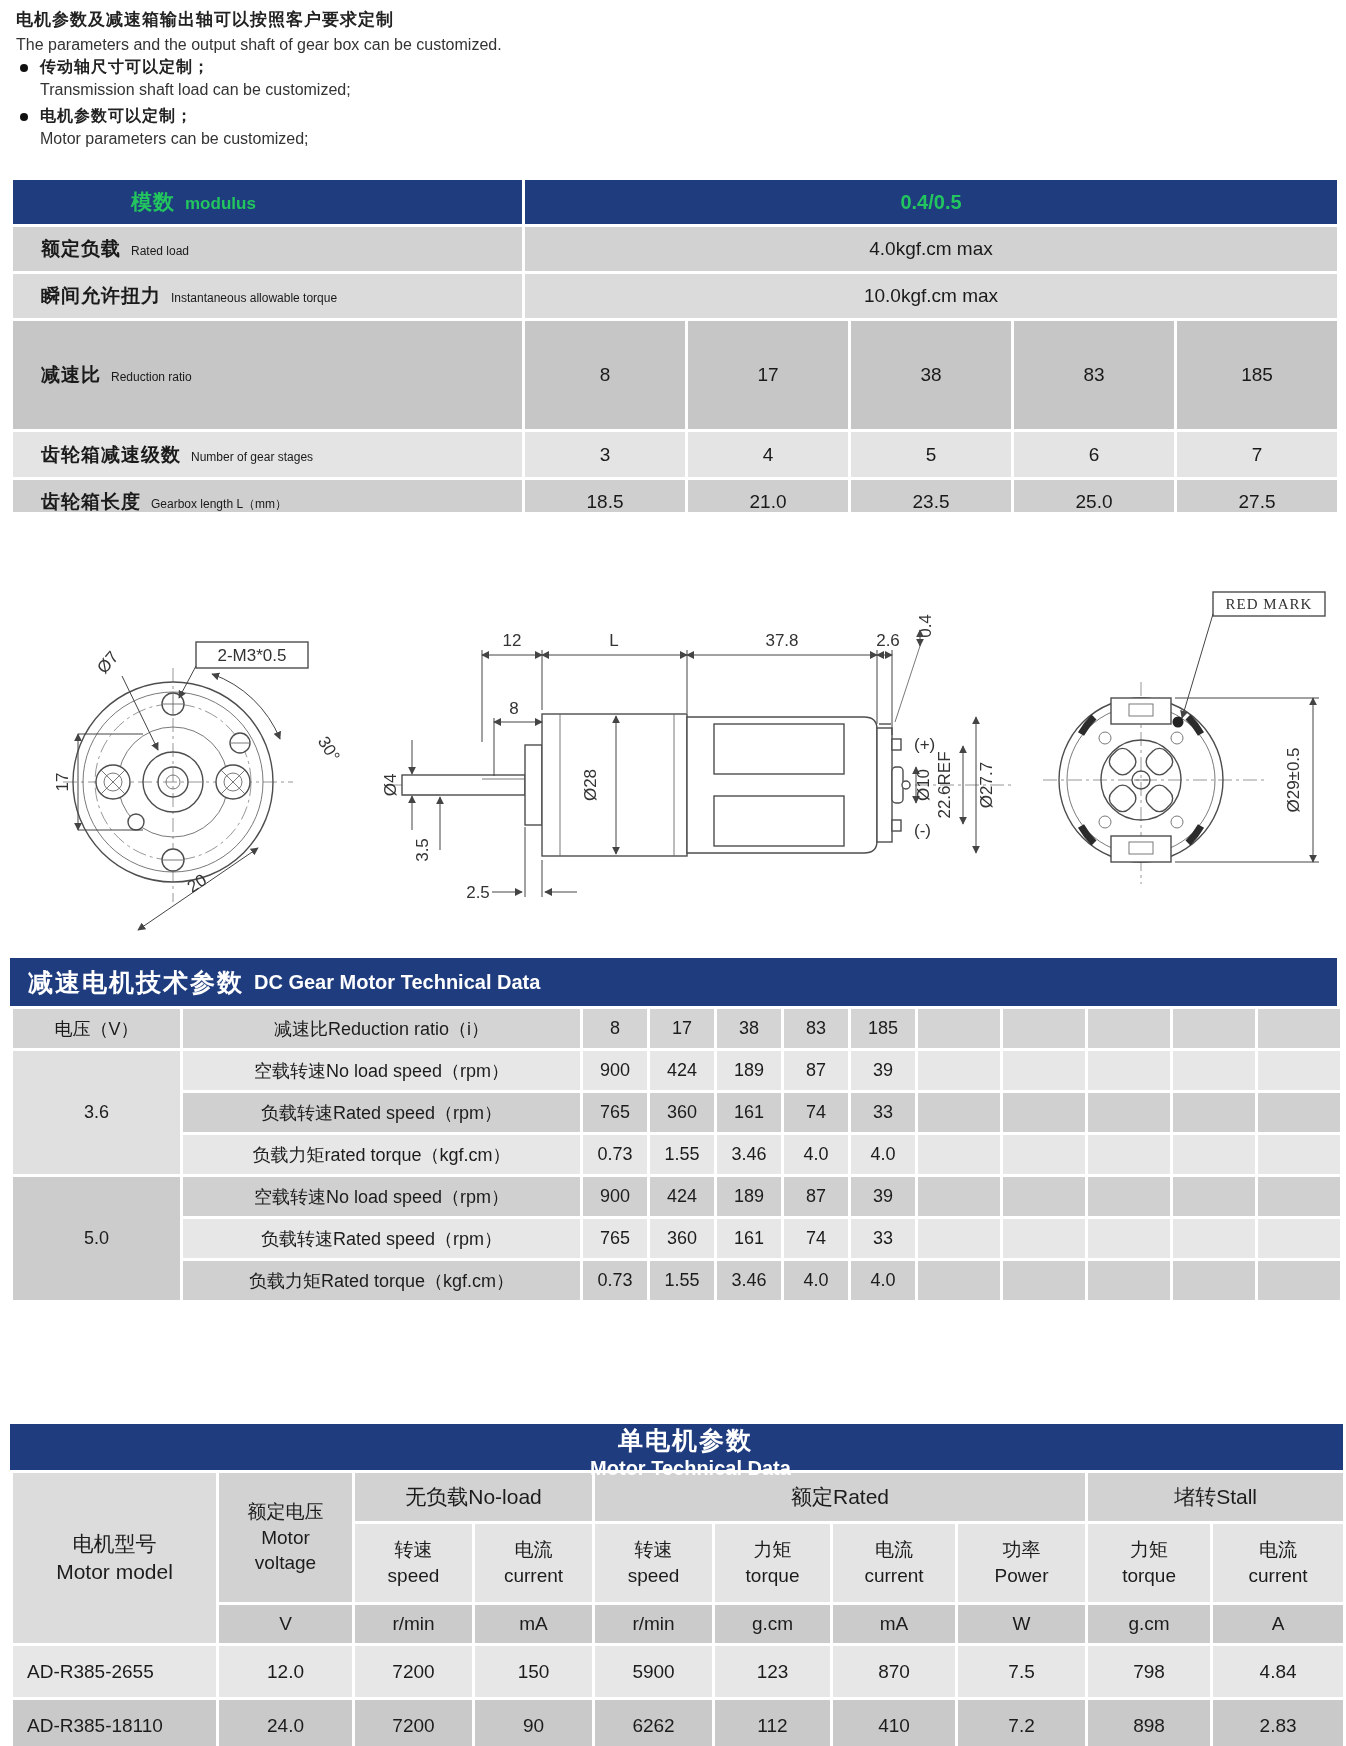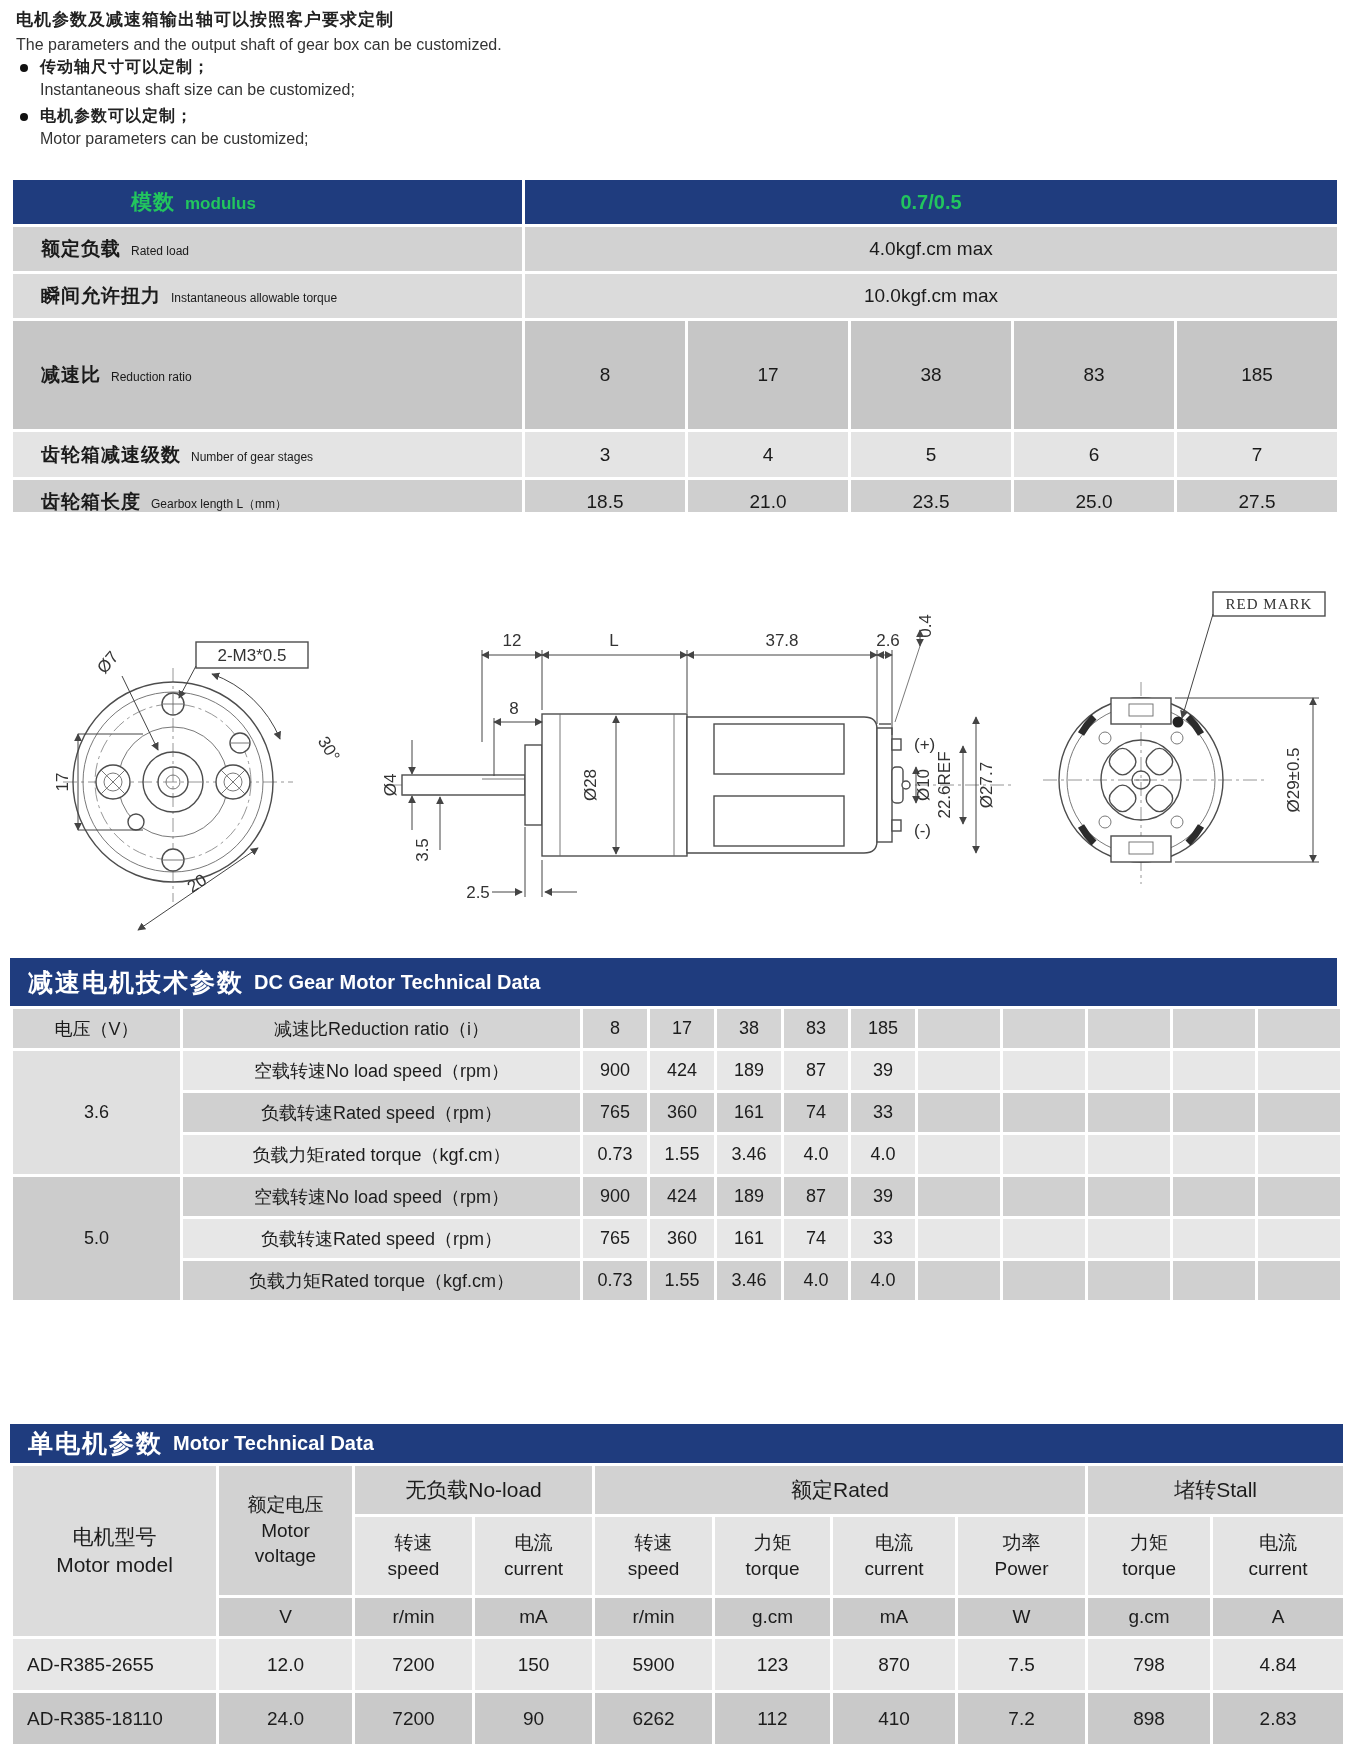--- a/index.html
+++ b/index.html
@@ -63,21 +63,21 @@
   .t2r3 td{background:#d0d0d0;}
   .t2r4 td{background:#e7e7e7;}
   .t2r5 td{background:#d0d0d0;}
   .t2r6 td{background:#e7e7e7;}
   .t2r7 td{background:#d0d0d0;}
   .tbl2 td.v36{background:#e0e0e0;}
   .tbl2 td.v50{background:#cccccc;}
 
   
   .tbl3{position:absolute;left:10px;top:1424px;width:1333px;}
-  .tbl3 .bluebar{height:39px;width:1315px;}
+  .tbl3 .bluebar{height:46px;width:1315px;flex-direction:column;}
   .tbl3 table{width:1333px;}
   .tbl3 td{text-align:center;font-size:19px;}
   .t3A td{background:#d2d2d2;height:46px;font-size:21px;}
   .t3B td{background:#e4e4e4;height:76px;}
   .t3C td{background:#cbcbcb;height:36px;}
   .t3D td{background:#e7e7e7;height:49px;}
   .t3E td{background:#c9c9c9;height:49px;}
   .tbl3 td.modelcell{background:#dcdcdc;}
   .tbl3 td.voltcell{background:#d2d2d2;}
   .tbl3 .ml{text-align:left;padding-left:14px;}
@@ -89,21 +89,21 @@
 <div class="page">
 
   <div class="intro">
     <div class="t-zh">电机参数及减速箱输出轴可以按照客户要求定制</div>
     <div class="t-en">The parameters and the output shaft of gear box can be customized.</div>
     <div class="bullets">
       <div class="bullet-row">
         <span class="dot"></span>
         <div>
           <div class="bzh">传动轴尺寸可以定制；</div>
-          <div class="ben">Instantaneous shaft size can be customized;</div>
+          <div class="ben">Transmission shaft load can be customized;</div>
         </div>
       </div>
       <div class="bullet-row">
         <span class="dot"></span>
         <div>
           <div class="bzh">电机参数可以定制；</div>
           <div class="ben">Motor parameters can be customized;</div>
         </div>
       </div>
     </div>
@@ -115,21 +115,21 @@
           <col style="width:512px">
           <col style="width:163px">
           <col style="width:163px">
           <col style="width:163px">
           <col style="width:163px">
           <col style="width:163px">
         </colgroup>
       <tbody>
           <tr class="t1r0">
         <td class="lbl"><span class="zh">模数</span><span class="en">modulus</span></td>
-        <td colspan="5" class="val">0.7/0.5</td>
+        <td colspan="5" class="val">0.4/0.5</td>
       </tr>
       <tr class="t1r1">
         <td class="lbl"><span class="zh">额定负载</span><span class="en">Rated load</span></td>
         <td colspan="5">4.0kgf.cm max</td>
       </tr>
       <tr class="t1r2">
         <td class="lbl"><span class="zh">瞬间允许扭力</span><span class="en">Instantaneous allowable torque</span></td>
         <td colspan="5">10.0kgf.cm max</td>
       </tr>
       <tr class="t1r3">

